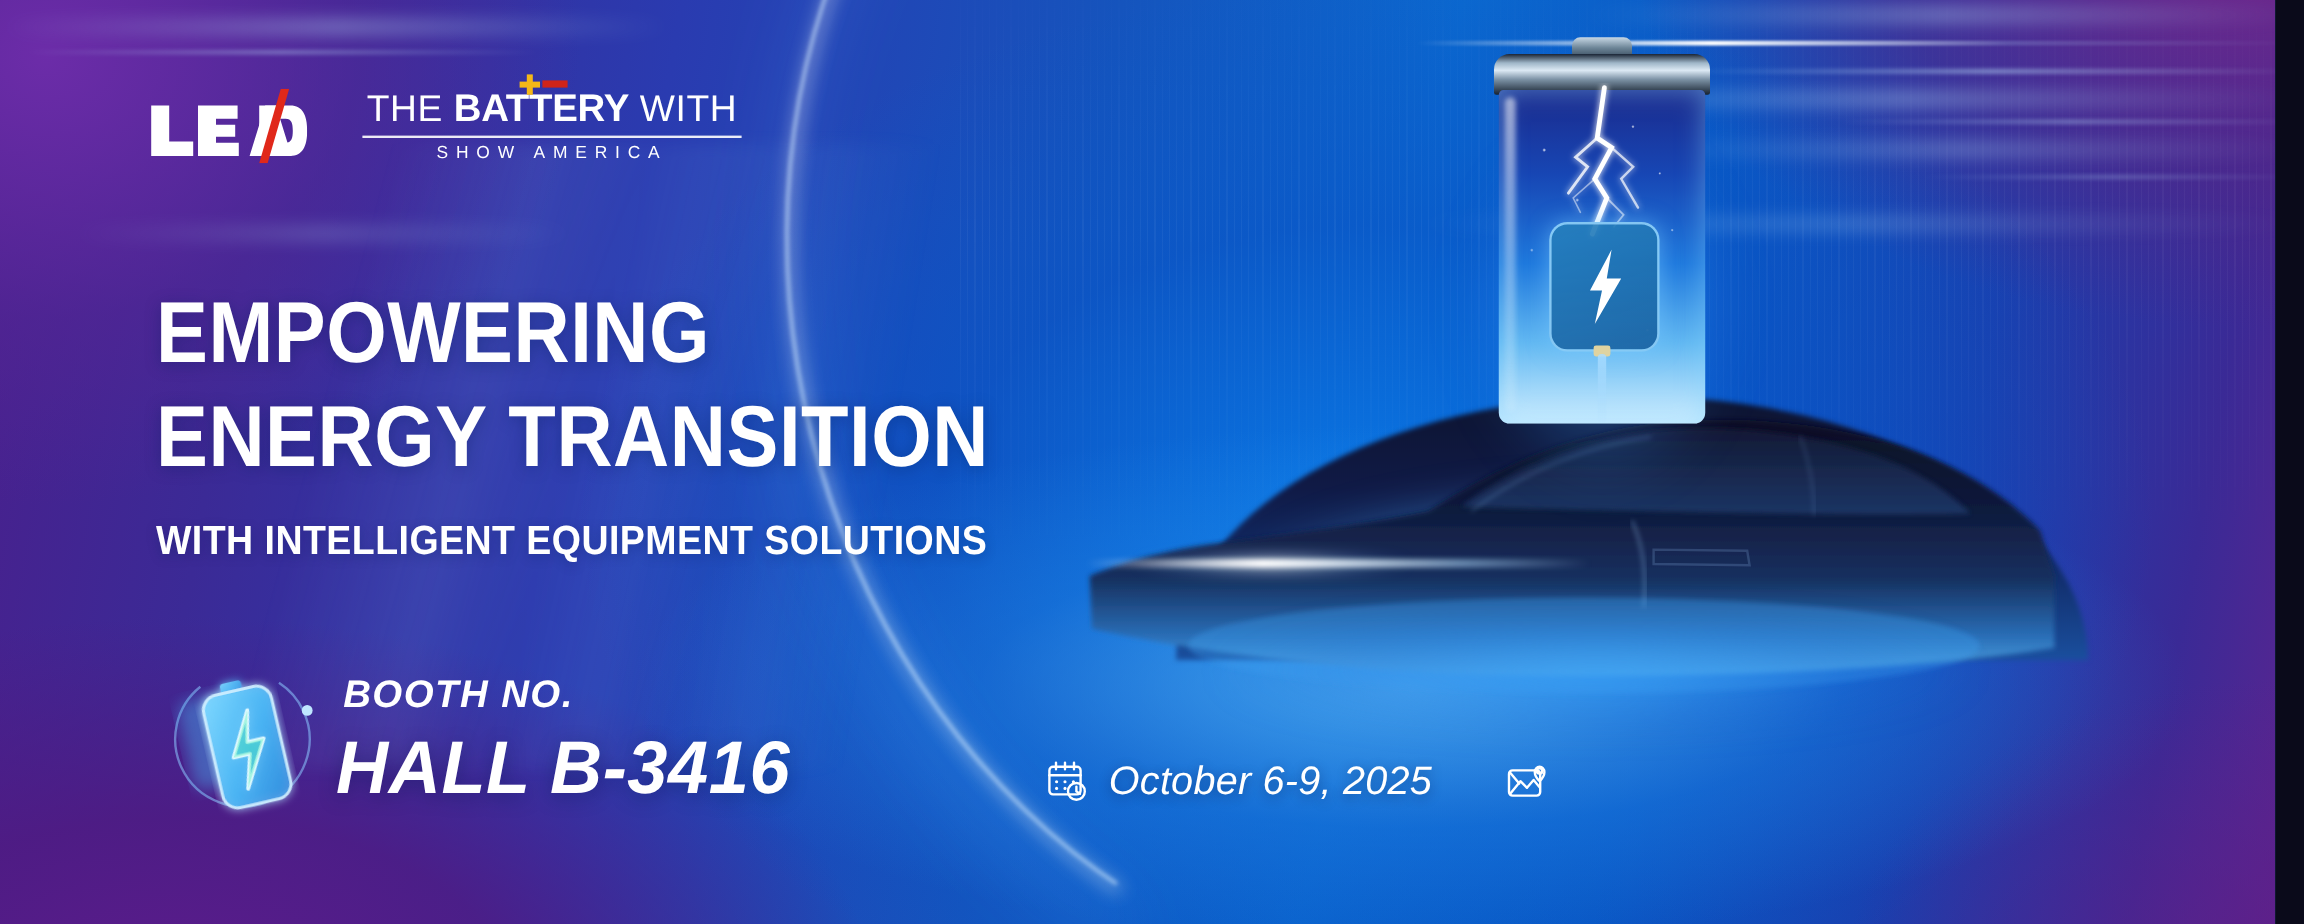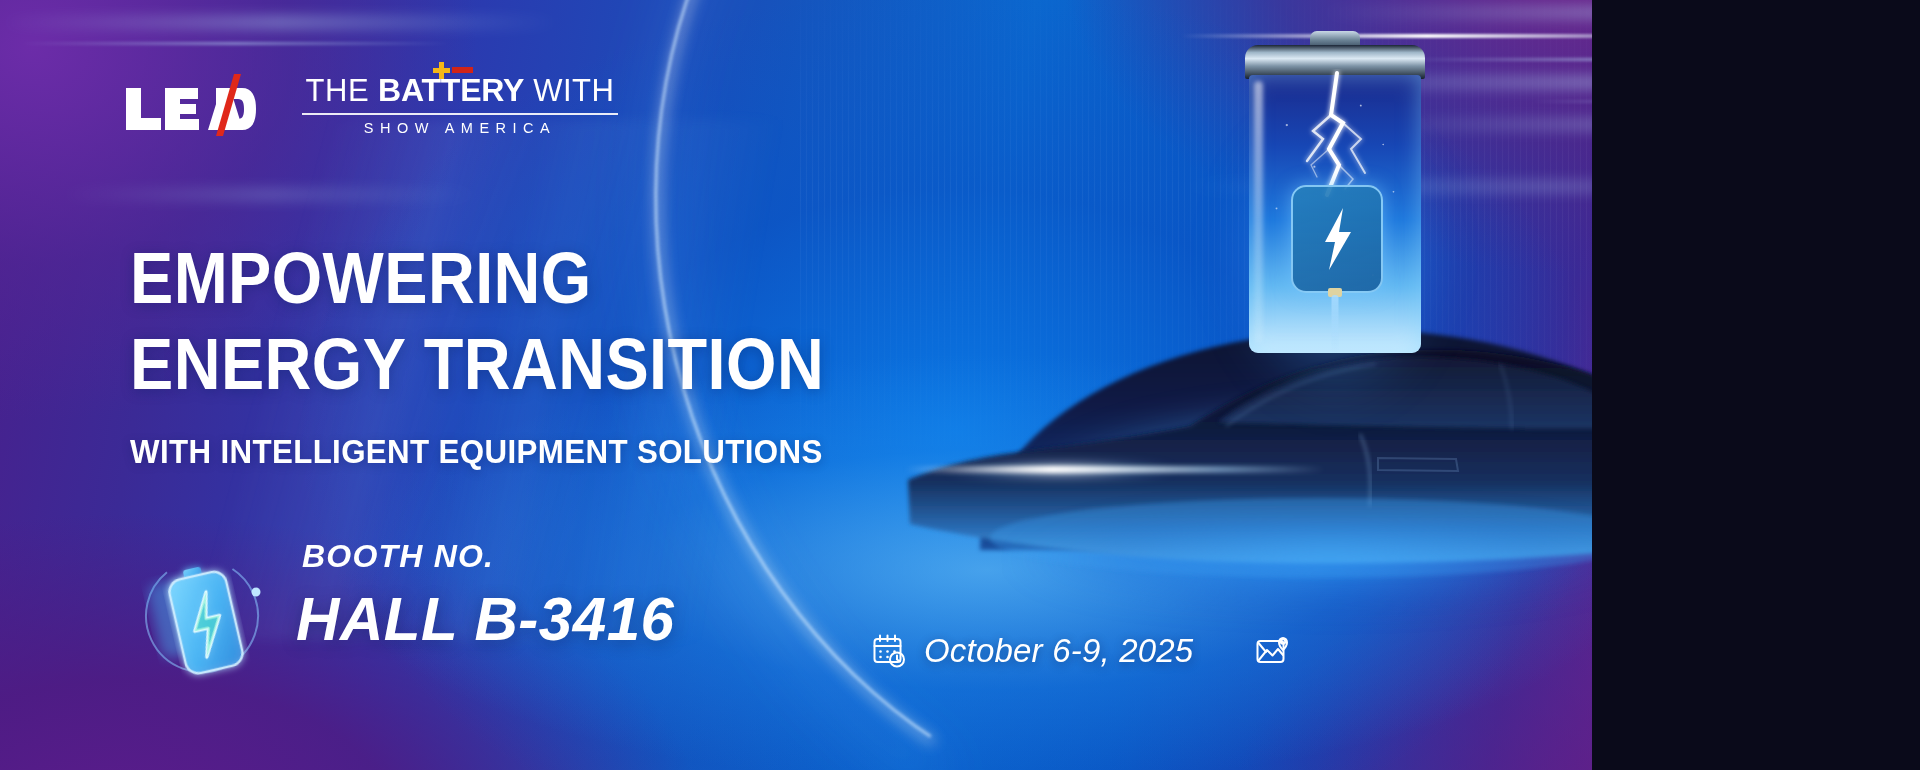--- a/index.html
+++ b/index.html
@@ -1,17 +1,17 @@
 <!DOCTYPE html>
 <html><head>
 <meta charset="utf-8">
 <style>
   html,body{margin:0;padding:0;background:#0a0a1a;}
   #banner{
-    position:relative;width:1592px;height:770px;overflow:hidden;
+    position:relative;width:1896px;height:770px;overflow:hidden;
     font-family:"Liberation Sans","DejaVu Sans",sans-serif;
     background:#0c4a6e;
   }
   .layer{position:absolute;inset:0;pointer-events:none;}
 
   
   .bg-base{
     background:
       linear-gradient(100deg,
         #4a1f8c 0%, #3b2a96 12%, #2a3bb0 28%,
@@ -256,38 +256,38 @@
   .h-line.second{margin-top:16px;}
   .subhead{
     position:absolute;left:130px;top:432px;
     color:#fff;font-weight:700;font-size:34px;letter-spacing:.4px;
     transform:scaleX(.92);transform-origin:left center;
     white-space:nowrap;
     text-shadow:0 2px 10px rgba(0,30,90,.3);
   }
 
   
-  .booth{position:absolute;left:130px;top:536px;display:flex;align-items:flex-start;gap:16px;}
+  .booth{position:absolute;left:130px;top:536px;display:flex;align-items:center;}
   .booth-icon{position:relative;width:150px;height:160px;flex:none;}
   .booth-icon svg{width:100%;height:100%;display:block;}
   .booth-text{padding-top:4px;}
   .booth-label{
     color:#fff;font-style:italic;font-weight:700;font-size:32px;
     letter-spacing:1.2px;line-height:1;margin-left:6px;
   }
   .booth-value{
     color:#fff;font-style:italic;font-weight:700;font-size:62px;
     letter-spacing:.5px;line-height:1.05;margin-top:14px;
     transform:scaleX(.97);transform-origin:left center;
     text-shadow:0 3px 16px rgba(0,20,70,.35);
     white-space:nowrap;
   }
 
   
-  .info-row{position:absolute;left:872px;top:632px;display:flex;align-items:center;gap:62px;}
+  .info-row{position:absolute;left:872px;top:632px;display:flex;align-items:flex-end;gap:62px;}
   .info-item{display:flex;align-items:center;gap:16px;}
   .info-item svg{width:36px;height:36px;flex:none;}
   .info-text{
     color:#fff;font-style:italic;font-size:33px;font-weight:400;
     letter-spacing:.2px;white-space:nowrap;
     text-shadow:0 2px 10px rgba(0,20,70,.4);
   }
 </style>
 </head>
 <body>

